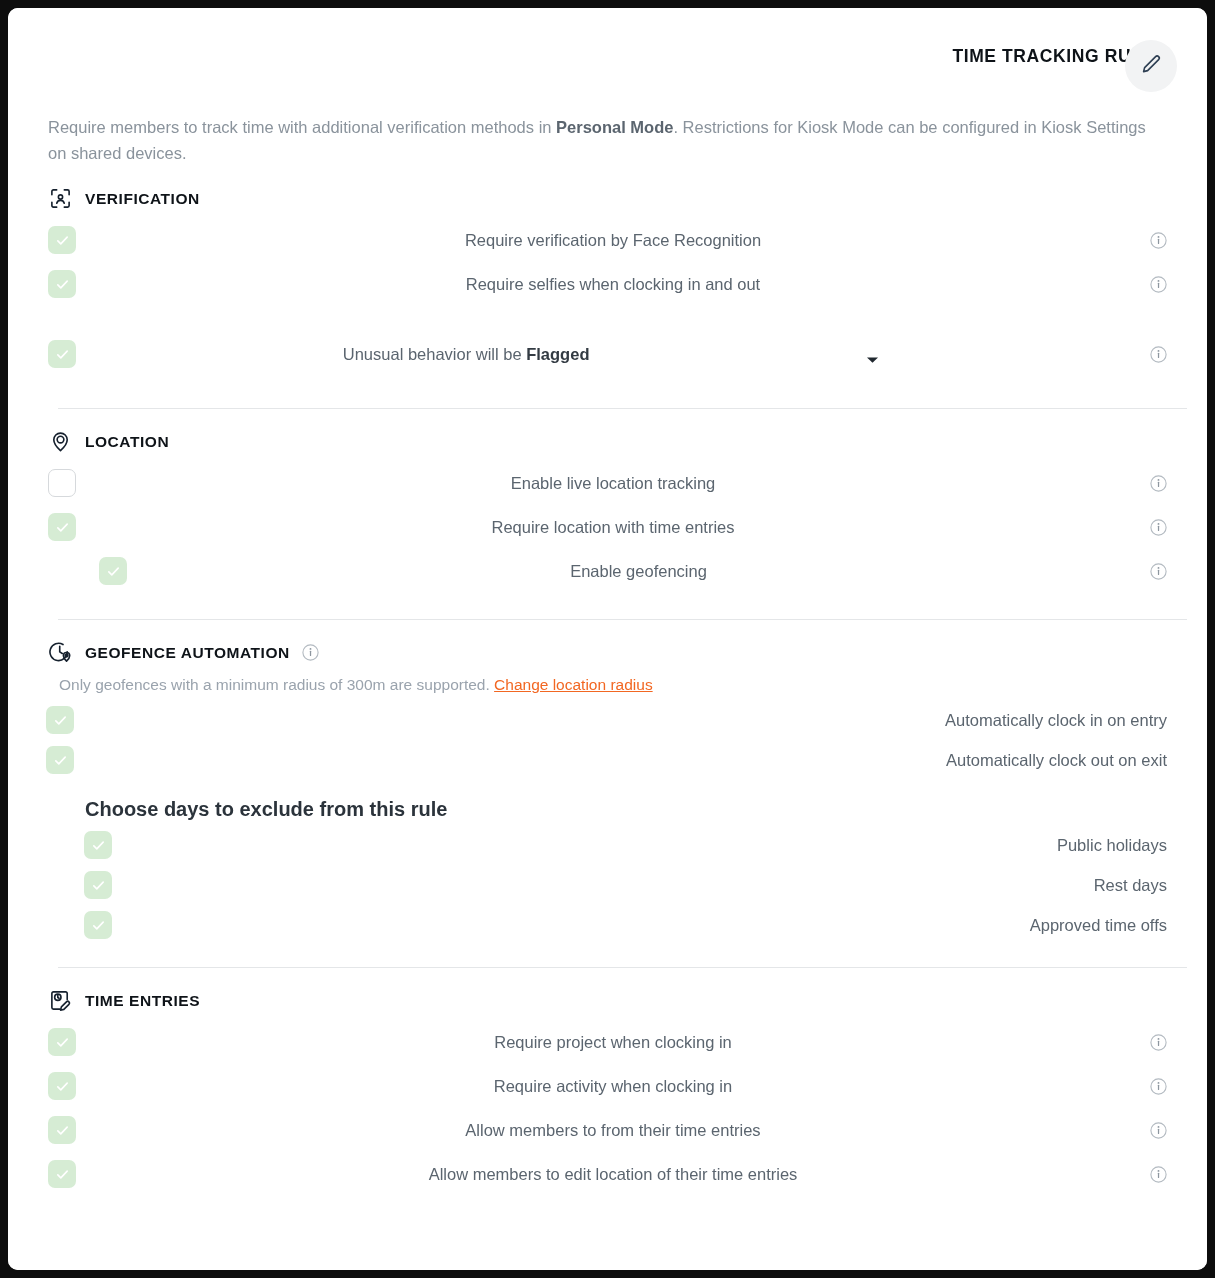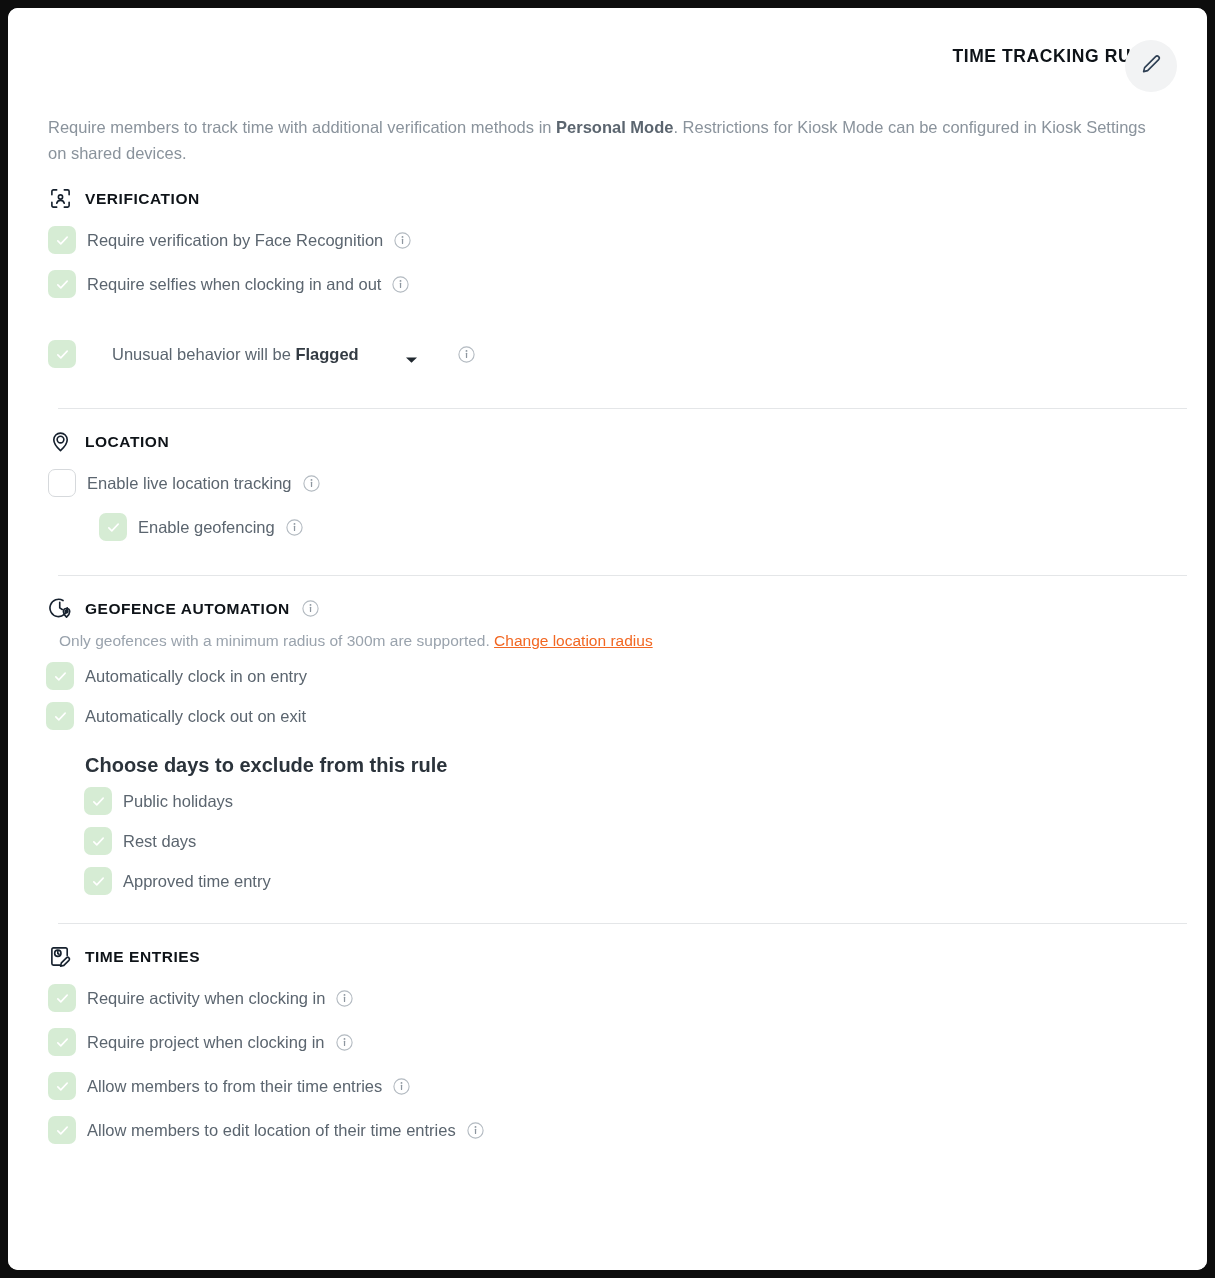--- a/index.html
+++ b/index.html
@@ -114,20 +114,21 @@
     text-decoration: underline;
     cursor: pointer;
   }
 
   
   .check-row {
     display: flex;
     align-items: center;
     gap: 11px;
     padding: 8px 0;
+    justify-content: space-between;
   }
   .check-row.tight { padding: 6px 0; }
 
   .cbox {
     width: 28px; height: 28px;
     border-radius: 7px;
     flex: 0 0 auto;
     display: flex;
     align-items: center;
     justify-content: center;
@@ -284,20 +285,35 @@
       <span class="row-label">Enable live location tracking</span>
       <span class="info-icon">
         <svg width="17" height="17" viewBox="0 0 17 17">
               <circle cx="8.5" cy="8.5" r="7.6" fill="none" stroke="#b3bac1" stroke-width="1.1"></circle>
               <circle cx="8.5" cy="4.9" r="0.95" fill="#8d969f"></circle>
               <rect x="7.9" y="6.7" width="1.25" height="5.3" rx="0.6" fill="#8d969f"></rect>
             </svg>
       </span>
     </div>
 
+    <div class="check-row">
+      <span class="cbox on">
+        <svg class="tick" width="17" height="17" viewBox="0 0 20 20" fill="none" stroke="#ffffff" stroke-width="1.9" stroke-linecap="round" stroke-linejoin="round">
+              <path d="M4.5 10.5 8 14l7.5-8"></path>
+            </svg>
+      </span>
+      <span class="row-label">Require location with time entries</span>
+      <span class="info-icon">
+        <svg width="17" height="17" viewBox="0 0 17 17">
+              <circle cx="8.5" cy="8.5" r="7.6" fill="none" stroke="#b3bac1" stroke-width="1.1"></circle>
+              <circle cx="8.5" cy="4.9" r="0.95" fill="#8d969f"></circle>
+              <rect x="7.9" y="6.7" width="1.25" height="5.3" rx="0.6" fill="#8d969f"></rect>
+            </svg>
+      </span>
+    </div>
 
     <div class="check-row indent-1">
       <span class="cbox on">
         <svg class="tick" width="17" height="17" viewBox="0 0 20 20" fill="none" stroke="#ffffff" stroke-width="1.9" stroke-linecap="round" stroke-linejoin="round">
               <path d="M4.5 10.5 8 14l7.5-8"></path>
             </svg>
       </span>
       <span class="row-label">Enable geofencing</span>
       <span class="info-icon">
         <svg width="17" height="17" viewBox="0 0 17 17">
@@ -372,21 +388,21 @@
       </span>
       <span class="row-label">Rest days</span>
     </div>
 
     <div class="check-row tight indent-2">
       <span class="cbox on">
         <svg class="tick" width="17" height="17" viewBox="0 0 20 20" fill="none" stroke="#ffffff" stroke-width="1.9" stroke-linecap="round" stroke-linejoin="round">
               <path d="M4.5 10.5 8 14l7.5-8"></path>
             </svg>
       </span>
-      <span class="row-label">Approved time entry</span>
+      <span class="row-label">Approved time offs</span>
     </div>
   </div>
 
   <div class="divider" style="margin-top:22px;"></div>
 
   <div class="section">
     <div class="section-head">
       <span class="section-icon">
         <svg width="23" height="23" viewBox="0 0 24 24" fill="none" stroke="#16212e" stroke-width="1.7" stroke-linecap="round" stroke-linejoin="round">
           <path d="M19 11V4.6A1.6 1.6 0 0 0 17.4 3H4.6A1.6 1.6 0 0 0 3 4.6v14.8A1.6 1.6 0 0 0 4.6 21h7"></path>
@@ -397,37 +413,37 @@
       </span>
       <span class="section-title">TIME ENTRIES</span>
     </div>
 
     <div class="check-row">
       <span class="cbox on">
         <svg class="tick" width="17" height="17" viewBox="0 0 20 20" fill="none" stroke="#ffffff" stroke-width="1.9" stroke-linecap="round" stroke-linejoin="round">
               <path d="M4.5 10.5 8 14l7.5-8"></path>
             </svg>
       </span>
+      <span class="row-label">Require project when clocking in</span>
+      <span class="info-icon">
+        <svg width="17" height="17" viewBox="0 0 17 17">
+              <circle cx="8.5" cy="8.5" r="7.6" fill="none" stroke="#b3bac1" stroke-width="1.1"></circle>
+              <circle cx="8.5" cy="4.9" r="0.95" fill="#8d969f"></circle>
+              <rect x="7.9" y="6.7" width="1.25" height="5.3" rx="0.6" fill="#8d969f"></rect>
+            </svg>
+      </span>
+    </div>
+
+    <div class="check-row">
+      <span class="cbox on">
+        <svg class="tick" width="17" height="17" viewBox="0 0 20 20" fill="none" stroke="#ffffff" stroke-width="1.9" stroke-linecap="round" stroke-linejoin="round">
+              <path d="M4.5 10.5 8 14l7.5-8"></path>
+            </svg>
+      </span>
       <span class="row-label">Require activity when clocking in</span>
-      <span class="info-icon">
-        <svg width="17" height="17" viewBox="0 0 17 17">
-              <circle cx="8.5" cy="8.5" r="7.6" fill="none" stroke="#b3bac1" stroke-width="1.1"></circle>
-              <circle cx="8.5" cy="4.9" r="0.95" fill="#8d969f"></circle>
-              <rect x="7.9" y="6.7" width="1.25" height="5.3" rx="0.6" fill="#8d969f"></rect>
-            </svg>
-      </span>
-    </div>
-
-    <div class="check-row">
-      <span class="cbox on">
-        <svg class="tick" width="17" height="17" viewBox="0 0 20 20" fill="none" stroke="#ffffff" stroke-width="1.9" stroke-linecap="round" stroke-linejoin="round">
-              <path d="M4.5 10.5 8 14l7.5-8"></path>
-            </svg>
-      </span>
-      <span class="row-label">Require project when clocking in</span>
       <span class="info-icon">
         <svg width="17" height="17" viewBox="0 0 17 17">
               <circle cx="8.5" cy="8.5" r="7.6" fill="none" stroke="#b3bac1" stroke-width="1.1"></circle>
               <circle cx="8.5" cy="4.9" r="0.95" fill="#8d969f"></circle>
               <rect x="7.9" y="6.7" width="1.25" height="5.3" rx="0.6" fill="#8d969f"></rect>
             </svg>
       </span>
     </div>
 
     <div class="check-row">

